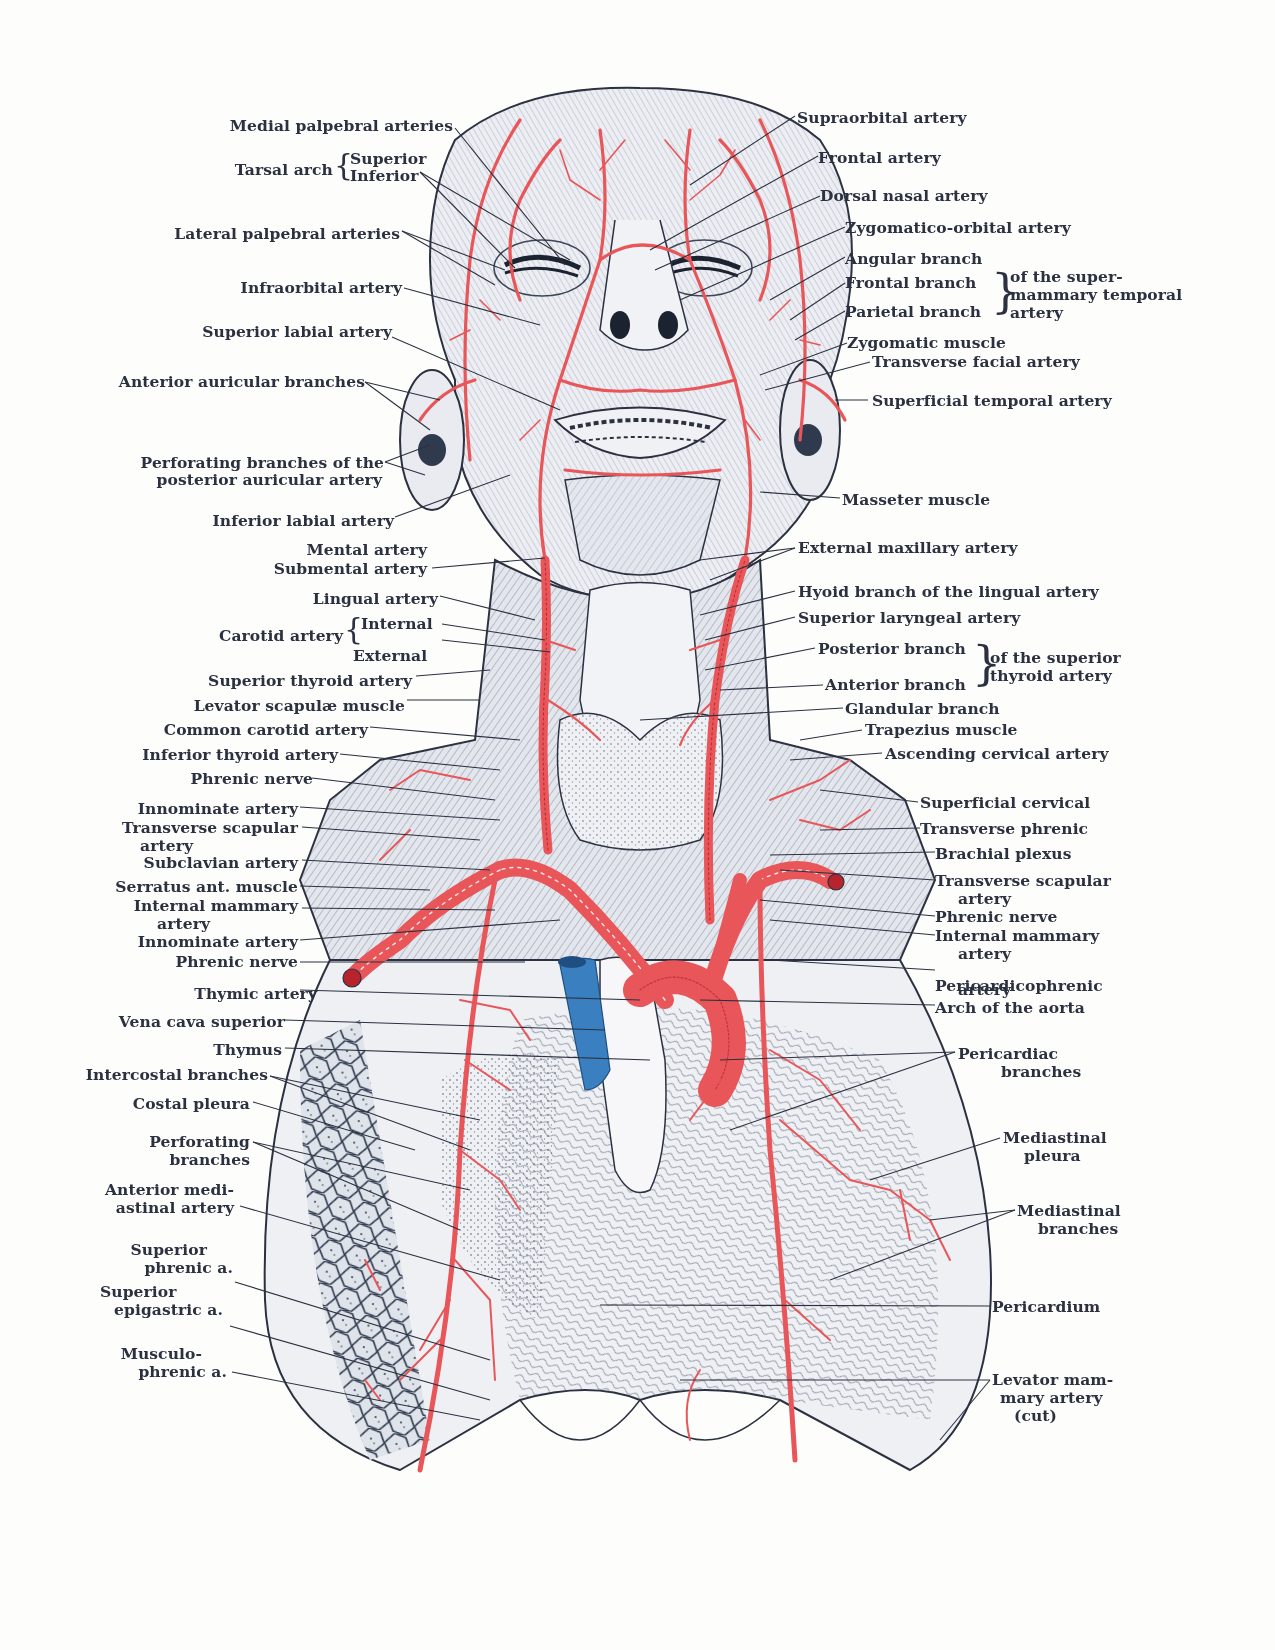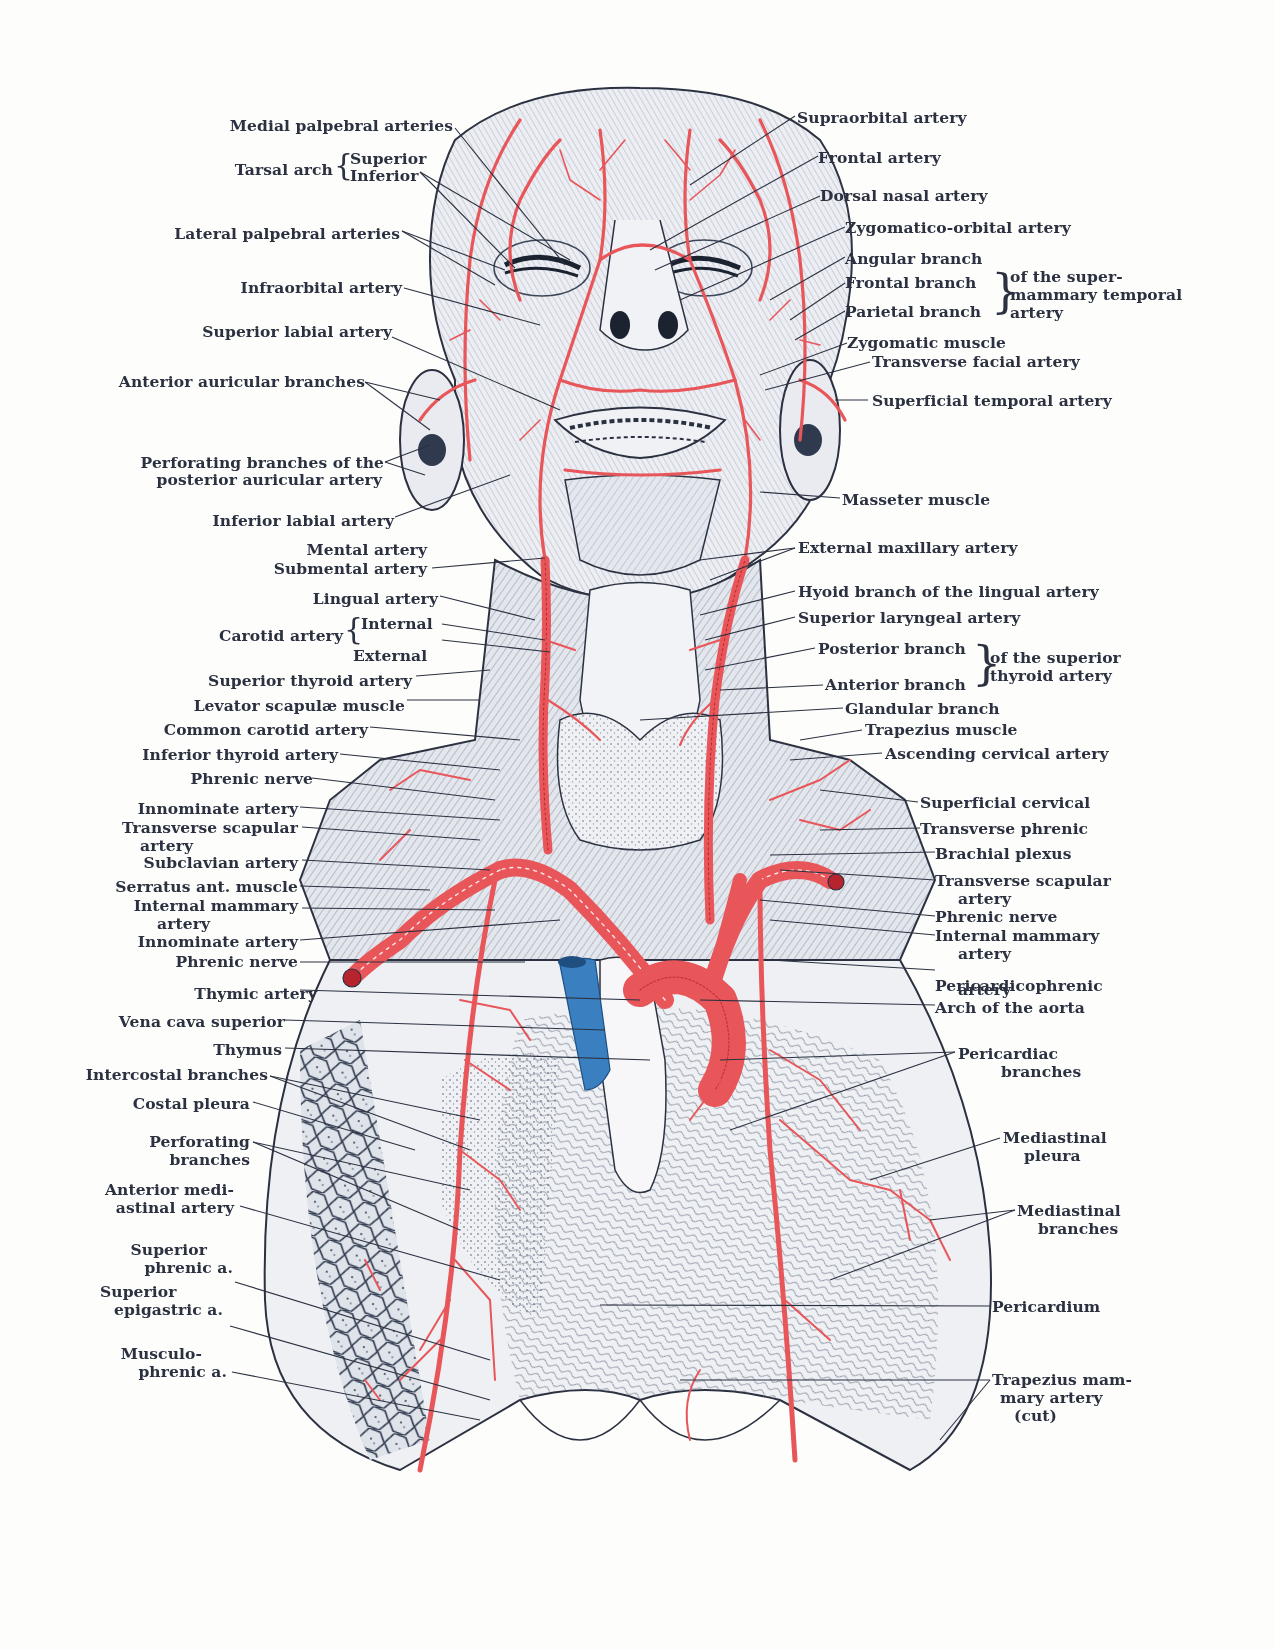--- a/index.html
+++ b/index.html
@@ -354,17 +354,17 @@
 <div class="lbl l" style="left:935px;top:963px;margin-top:14px;">Pericardicophrenic</div>
 <div class="lbl l" style="left:958px;top:981px;">artery</div>
 <div class="lbl l" style="left:935px;top:999px;">Arch of the aorta</div>
 <div class="lbl l" style="left:958px;top:1045px;">Pericardiac</div>
 <div class="lbl l" style="left:1001px;top:1063px;">branches</div>
 <div class="lbl l" style="left:1003px;top:1129px;">Mediastinal</div>
 <div class="lbl l" style="left:1024px;top:1147px;">pleura</div>
 <div class="lbl l" style="left:1017px;top:1202px;">Mediastinal</div>
 <div class="lbl l" style="left:1038px;top:1220px;">branches</div>
 <div class="lbl l" style="left:992px;top:1298px;">Pericardium</div>
-<div class="lbl l" style="left:992px;top:1371px;">Trapezius mam-</div>
+<div class="lbl l" style="left:992px;top:1371px;">Levator mam-</div>
 <div class="lbl l" style="left:1000px;top:1389px;">mary artery</div>
 <div class="lbl l" style="left:1014px;top:1407px;">(cut)</div>
 
 </div>
 
 </body></html>

